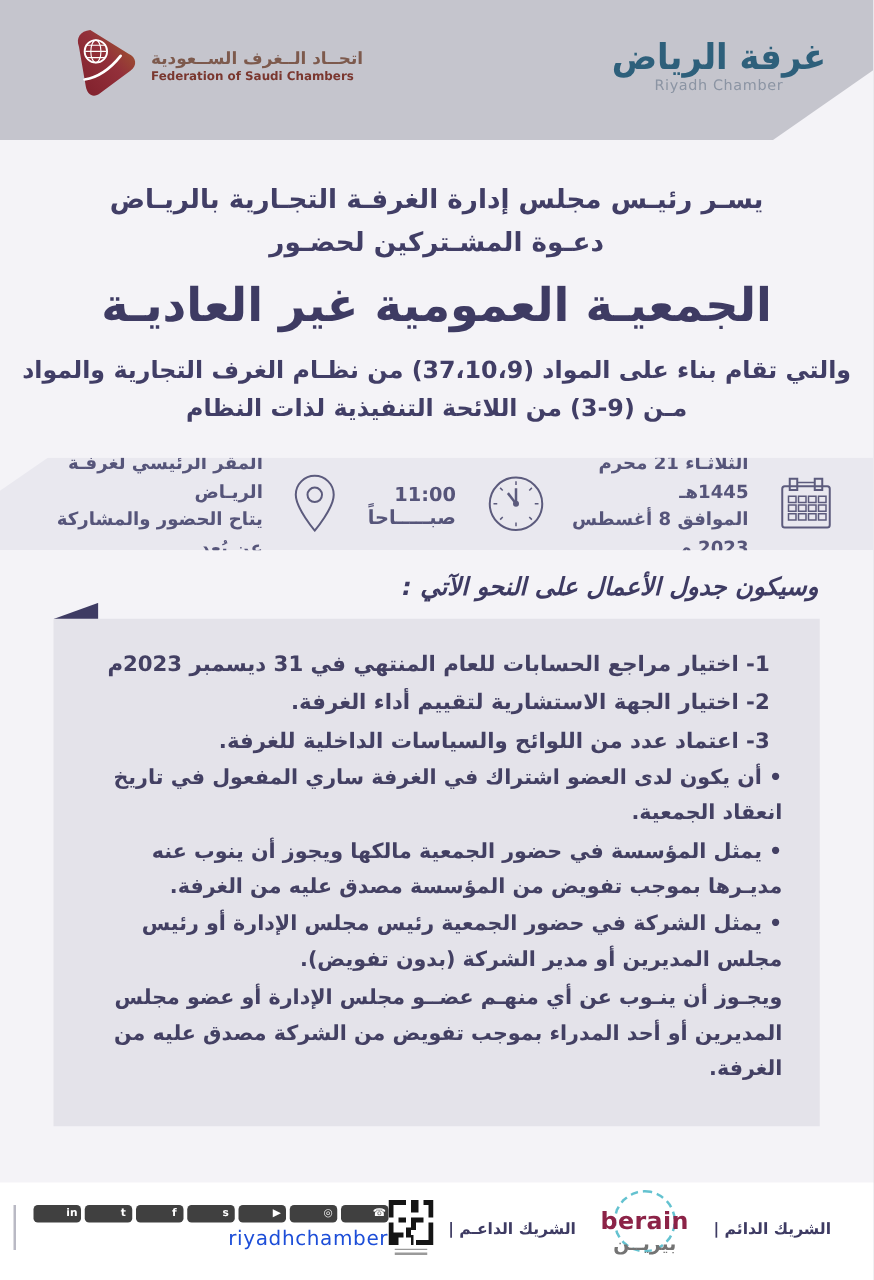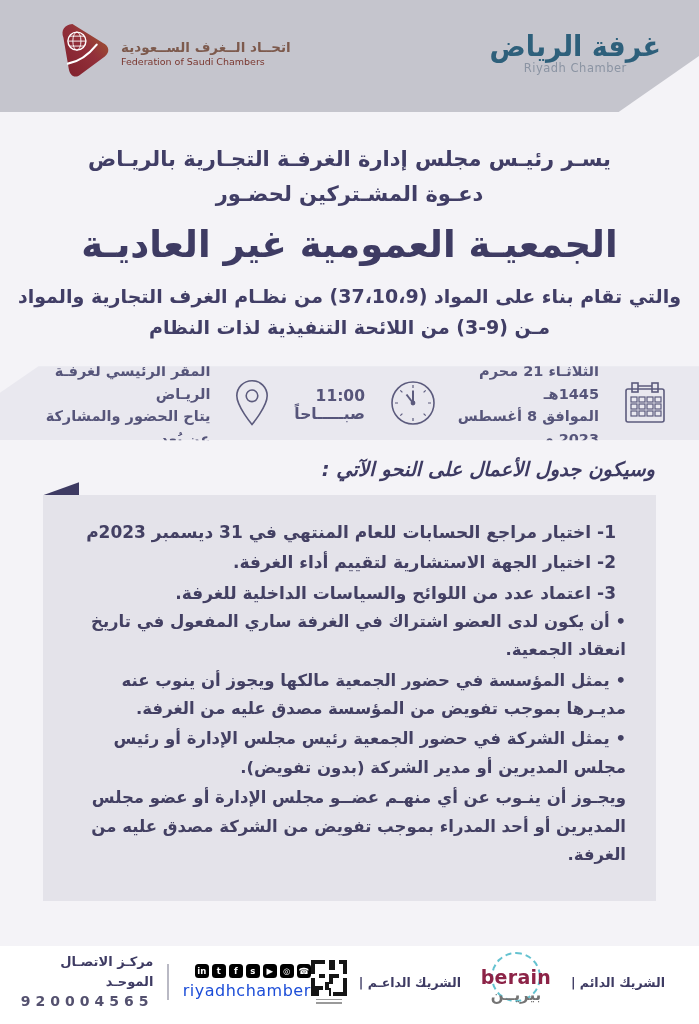--- a/index.html
+++ b/index.html
@@ -9,21 +9,21 @@
   }
   
   .header-band{
     height:112px;background:#c5c5cd;direction:ltr;
     clip-path:polygon(0 0,100% 0,100% 50%,88.5% 100%,0 100%);
     display:flex;justify-content:space-between;align-items:center;padding:0 38px 6px 58px;box-sizing:border-box;
   }
   .fsc-logo{display:flex;align-items:center;gap:9px;}
   .fsc-text{display:flex;flex-direction:column;line-height:1.25;}
   .fsc-ar{font-size:13.5px;font-weight:bold;color:#7d5a4d;direction:rtl;}
-  .fsc-en{font-size:9.5px;font-weight:normal;color:#7a372f;}
+  .fsc-en{font-size:9.5px;font-weight:bold;color:#7a372f;}
   .riyadh-logo{display:flex;flex-direction:column;align-items:center;line-height:1.1;}
   .riyadh-ar{font-size:27px;font-weight:bold;color:#2e607b;transform:scaleY(1.05);}
   .riyadh-en{font-size:11.5px;color:#8b94a3;margin-top:0;letter-spacing:.5px;}
   
   .invitation{text-align:center;padding-top:30px;}
   .inv-line{font-size:21px;font-weight:bold;line-height:1.65;color:#413e66;}
   .inv-title{font-size:37px;font-weight:bold;color:#3e3b63;margin:10px 0 6px;line-height:1.3;}
   .inv-basis{font-size:19px;font-weight:bold;line-height:1.6;margin-top:12px;color:#413e66;}
   
   .date-band{
@@ -61,22 +61,22 @@
   .kufic{display:flex;flex-direction:column;align-items:center;gap:3px;}
   .kufic-bars{width:26px;height:6px;display:flex;flex-direction:column;gap:2px;}
   .kufic-bars span{display:block;height:1.5px;background:#9a9a9a;}
   .contact{display:flex;align-items:center;gap:14px;}
   .contact-text{text-align:right;line-height:1.5;}
   .contact-label{font-size:13px;font-weight:bold;color:#3e3b63;}
   .contact-number{font-size:14px;font-weight:bold;color:#54516f;direction:ltr;letter-spacing:5px;}
   .v-divider{width:1.5px;height:36px;background:#b9b9c4;}
   .social{display:flex;flex-direction:column;align-items:flex-start;gap:3px;}
   .social-row{display:flex;direction:ltr;gap:3px;}
-  .s-ico{width:14px;height:14px;border-radius:3.5px;background:#000000;color:#fff;font-size:8.5px;font-weight:bold;
-         display:flex;align-items:center;justify-content:center;font-family:"DejaVu Sans", sans-serif;}
+  .s-ico{width:14px;height:14px;border-radius:3.5px;background:#404040;color:#fff;font-size:8.5px;font-weight:bold;
+         display:flex;align-items:center;justify-content:center;font-family:"DejaVu Sans", sans-serif;padding-left:24px;}
   .social-handle{font-size:16px;color:#1d4ed8;direction:ltr;letter-spacing:.5px;}
 </style>
 </head>
 <body>
 
 <div class="page">
 
   <div class="header-band">
     <div class="fsc-logo">
       <span>

